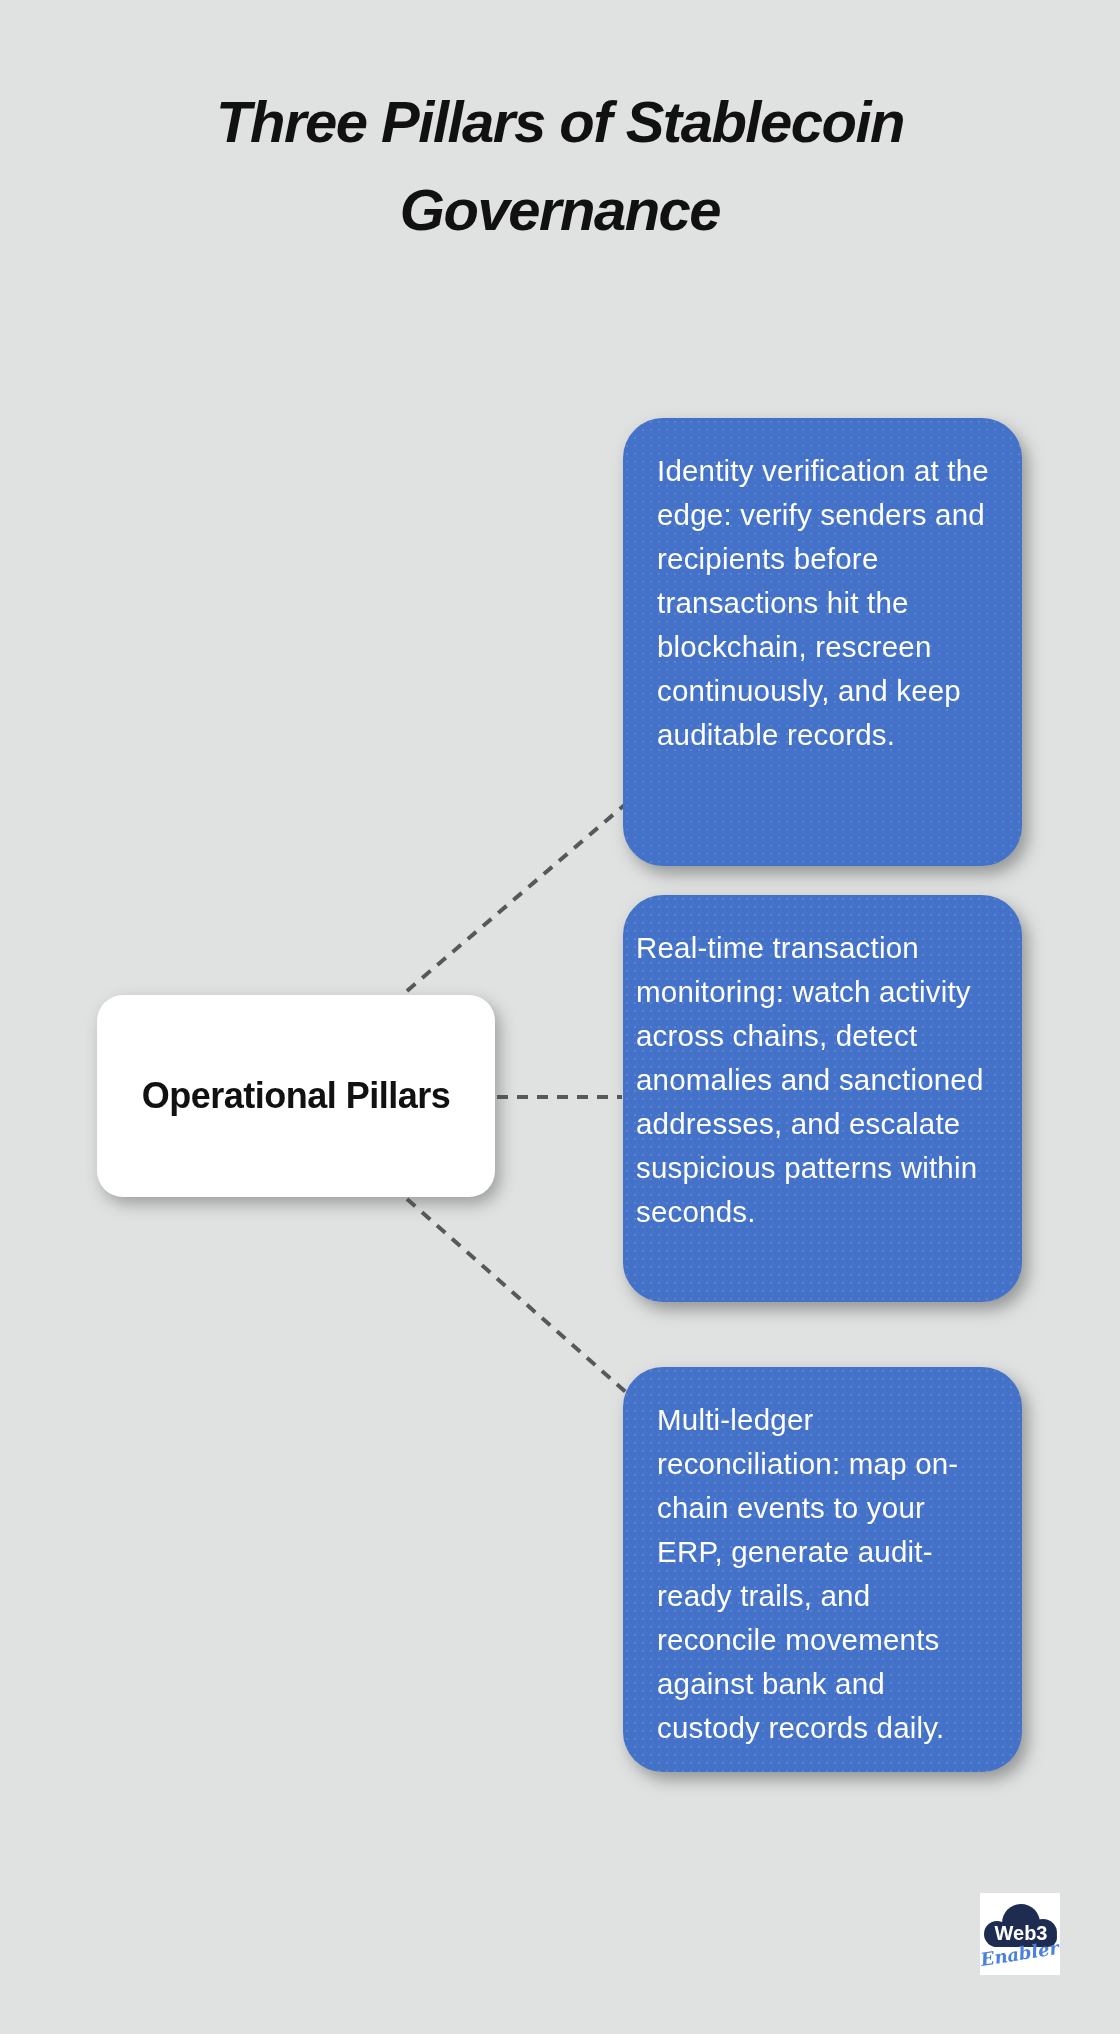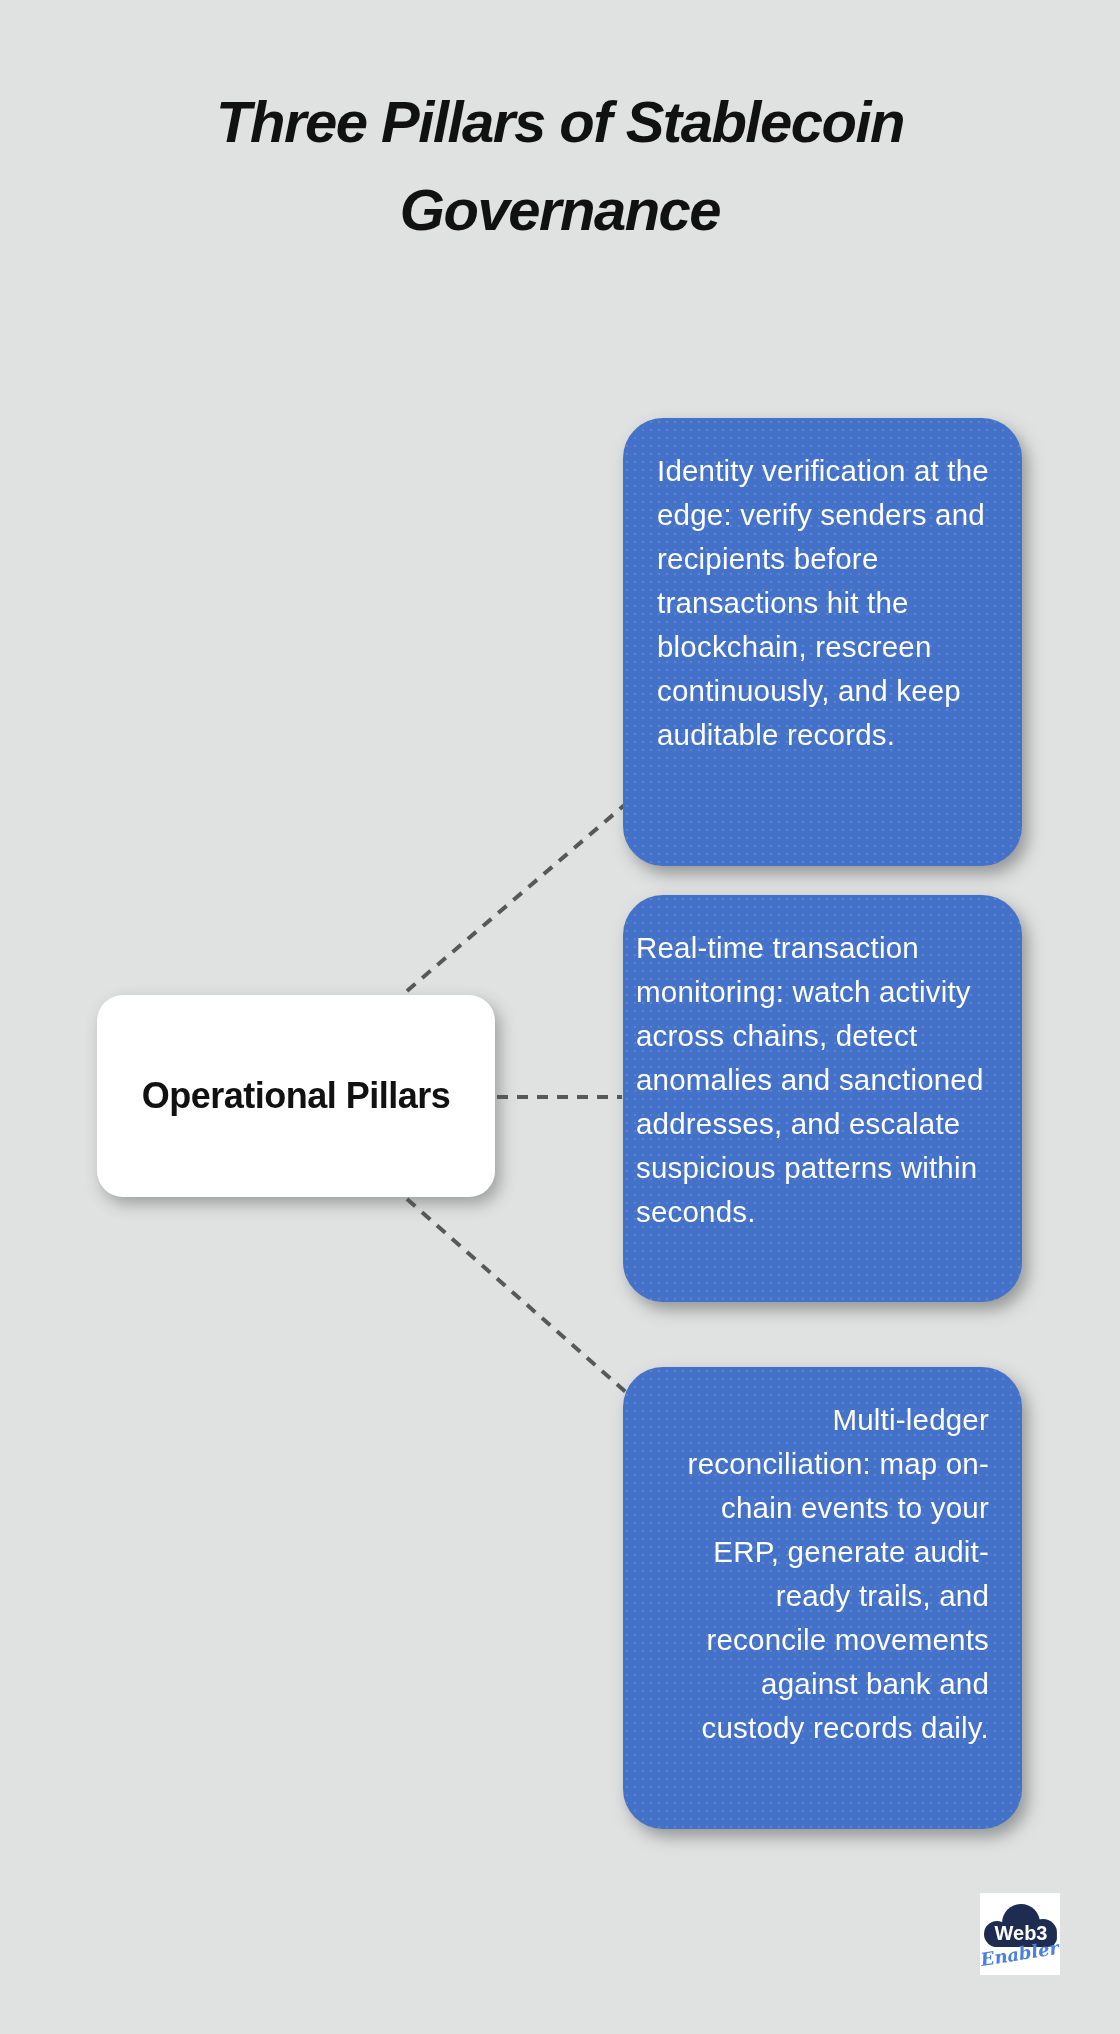--- a/index.html
+++ b/index.html
@@ -72,21 +72,21 @@
     border-radius:40px;
     box-shadow:6px 8px 16px rgba(75,80,80,0.5);
     color:var(--text-light,#fff);
     font-size:29.5px;
     line-height:44px;
     padding:31px 33px 0 34px;
     letter-spacing:0.2px;
   }
   .pillar-1{top:418px;height:448px;}
   .pillar-2{top:895px;height:407px;padding-left:13px;}
-  .pillar-3{top:1367px;height:462px;text-align:right;}
+  .pillar-3{top:1367px;height:405px;}
   .logo-box{
     position:absolute;
     left:980px;top:1893px;
     width:80px;height:82px;
     background:var(--card-white,#fff);
   }
   .logo-box svg{display:block;width:80px;height:82px;}
   .logo-web3{
     font-family:"Liberation Sans",sans-serif;
     font-weight:bold;

